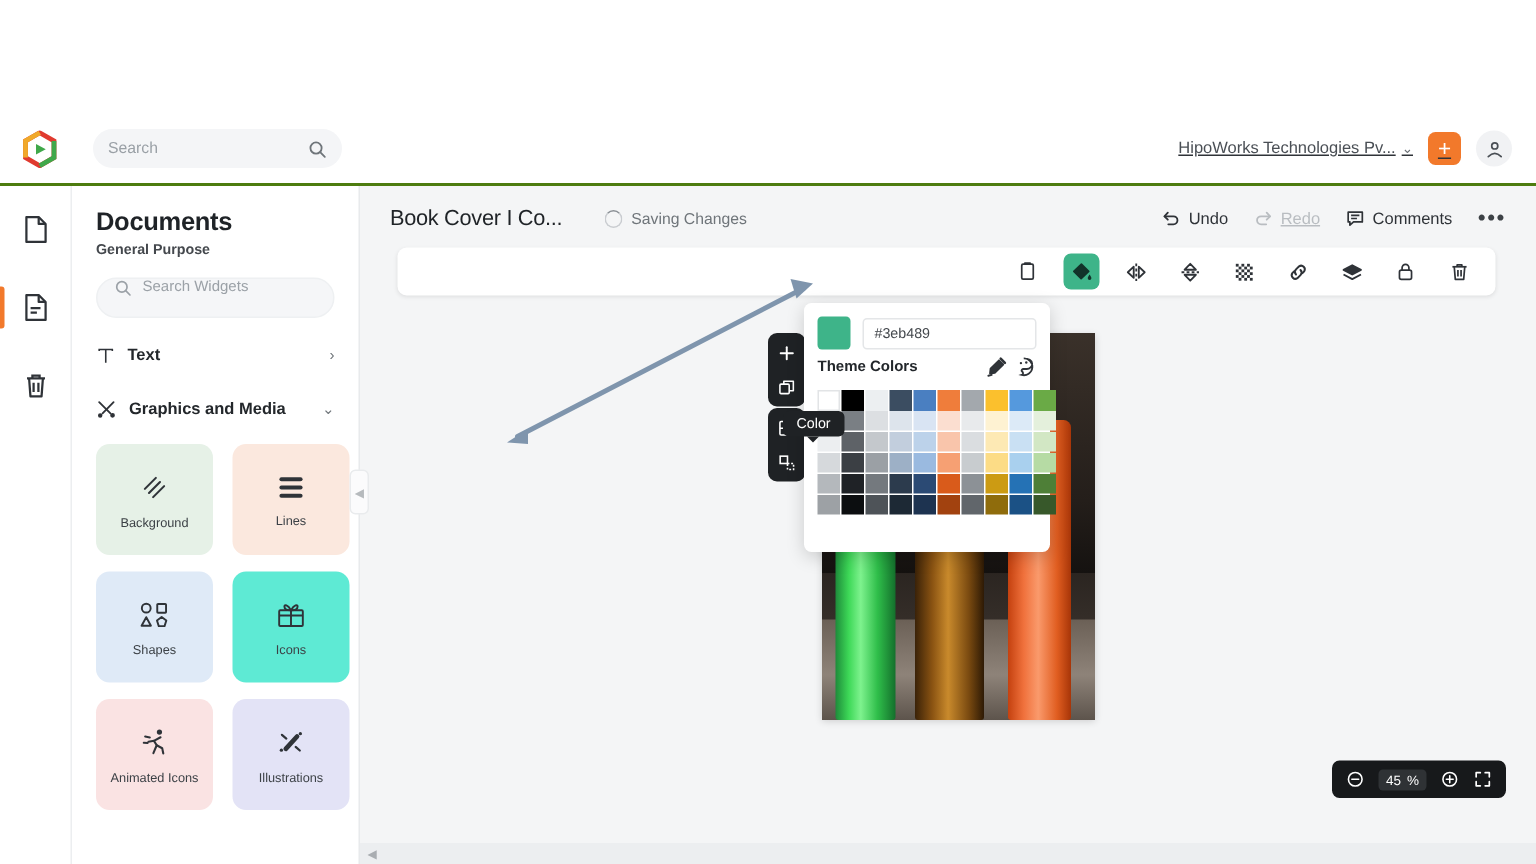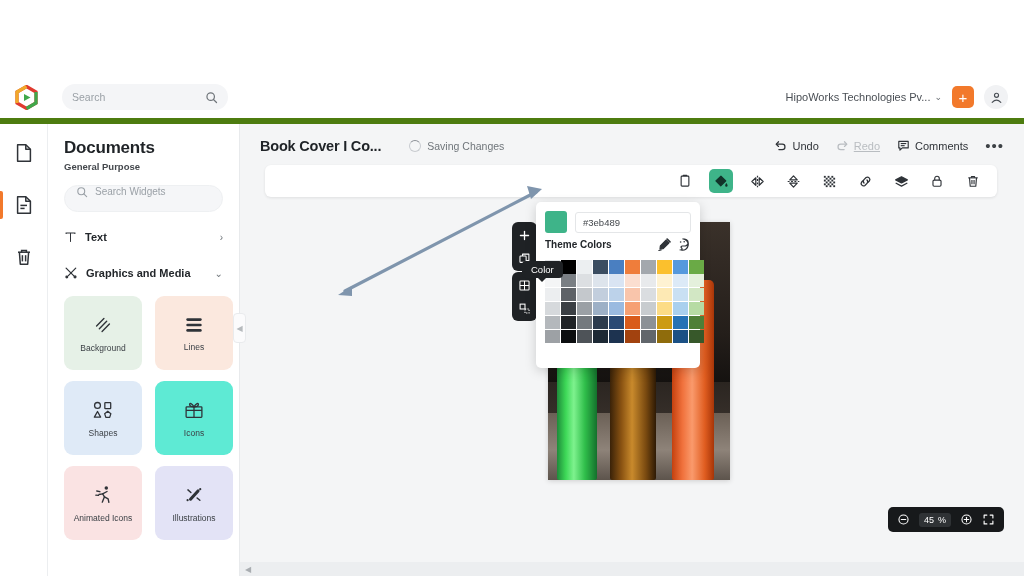--- a/index.html
+++ b/index.html
@@ -9,32 +9,32 @@
     background: #ffffff;
     color: #2f3338;
     -webkit-font-smoothing: antialiased;
   }
   #app { position: relative; width: 1024px; height: 576px; background: #ffffff; }
 
   
   .topbar {
     position: absolute; left: 0; top: 76px; width: 1024px; height: 48px;
     background: #ffffff; display: flex; align-items: center;
-    border-bottom: 6px solid #4d7c0f;
+    border-bottom: 2px solid #4d7c0f;
   }
   .logo-wrap { width: 48px; display: flex; align-items: center; justify-content: center; margin-left: 2px; }
   .logo { width: 25px; height: 25px; position: relative; }
   .search-box {
     margin-left: 12px; width: 166px; height: 26px; border-radius: 13px;
     background: #f4f5f7; display: flex; align-items: center; padding: 0 10px;
     justify-content: space-between;
   }
   .search-box .ph { font-size: 10.5px; color: #9aa0a6; }
   .topbar-right {
-    margin-left: auto; display: flex; align-items: center; gap: 10px; padding-right: 16px;
+    margin-left: auto; display: flex; align-items: center; gap: 10px; padding-right: 16px; text-decoration: underline;
   }
   .org-name { font-size: 11px; color: #4a4f55; }
   .chev { font-size: 9px; color: #6b7075; margin-left: 4px; }
   .plus-btn {
     width: 22px; height: 22px; border-radius: 5px; background: #f2792b;
     display: flex; align-items: center; justify-content: center;
     color: #fff; font-size: 15px; line-height: 1; font-weight: 300;
   }
   .avatar-btn {
     width: 24px; height: 24px; border-radius: 50%; background: #f1f2f4;
@@ -88,21 +88,21 @@
 
   
   .canvas-area {
     position: absolute; left: 240px; top: 124px; width: 784px; height: 452px;
     background: #f4f5f6;
   }
   .doc-header {
     position: absolute; left: 0; top: 0; width: 784px; height: 43px;
     background: #f4f5f6; display: flex; align-items: center; padding: 0 20px;
   }
-  .doc-title { font-size: 14.5px; font-weight: 700; color: #1f2327; letter-spacing: -0.2px; }
+  .doc-title { font-size: 14.5px; font-weight: 400; color: #1f2327; letter-spacing: -0.2px; }
   .saving { margin-left: 28px; display: flex; align-items: center; gap: 6px; }
   .spinner {
     width: 12px; height: 12px; border-radius: 50%;
     border: 1.6px solid #c9ccd0; border-top-color: #8b9096;
   }
   .saving .txt { font-size: 10.5px; color: #6f757a; }
   .doc-actions { margin-left: auto; display: flex; align-items: center; gap: 17px; }
   .act { display: flex; align-items: center; gap: 5px; font-size: 11px; color: #2f3338; }
   .act.disabled { color: #b9bdc1; text-decoration: underline; }
   .dots { font-size: 15px; color: #3d4246; letter-spacing: 1px; line-height: 0.6; }
@@ -112,21 +112,21 @@
     position: absolute; left: 25px; top: 41px; width: 732px; height: 32px;
     background: #ffffff; border-radius: 6px; box-shadow: 0 1px 3px rgba(0,0,0,0.09);
     display: flex; align-items: center; justify-content: flex-end; gap: 12px; padding-right: 12px;
   }
   .tb-btn {
     width: 24px; height: 24px; border-radius: 5px;
     display: flex; align-items: center; justify-content: center;
   }
   .tb-btn.sel { background: #3eb489; }
   .tooltip {
-    position: absolute; left: 282px; top: 137px; background: #1f2225; color: #ffffff;
+    position: absolute; left: 282px; top: 150px; background: #1f2225; color: #ffffff;
     font-size: 9.5px; padding: 3px 9px; border-radius: 4px; z-index: 30;
   }
   .tooltip::after {
     content: ""; position: absolute; left: 50%; margin-left: -4px; bottom: -4px;
     border-left: 4px solid transparent; border-right: 4px solid transparent;
     border-top: 4px solid #1f2225;
   }
 
   
   .vtool {

